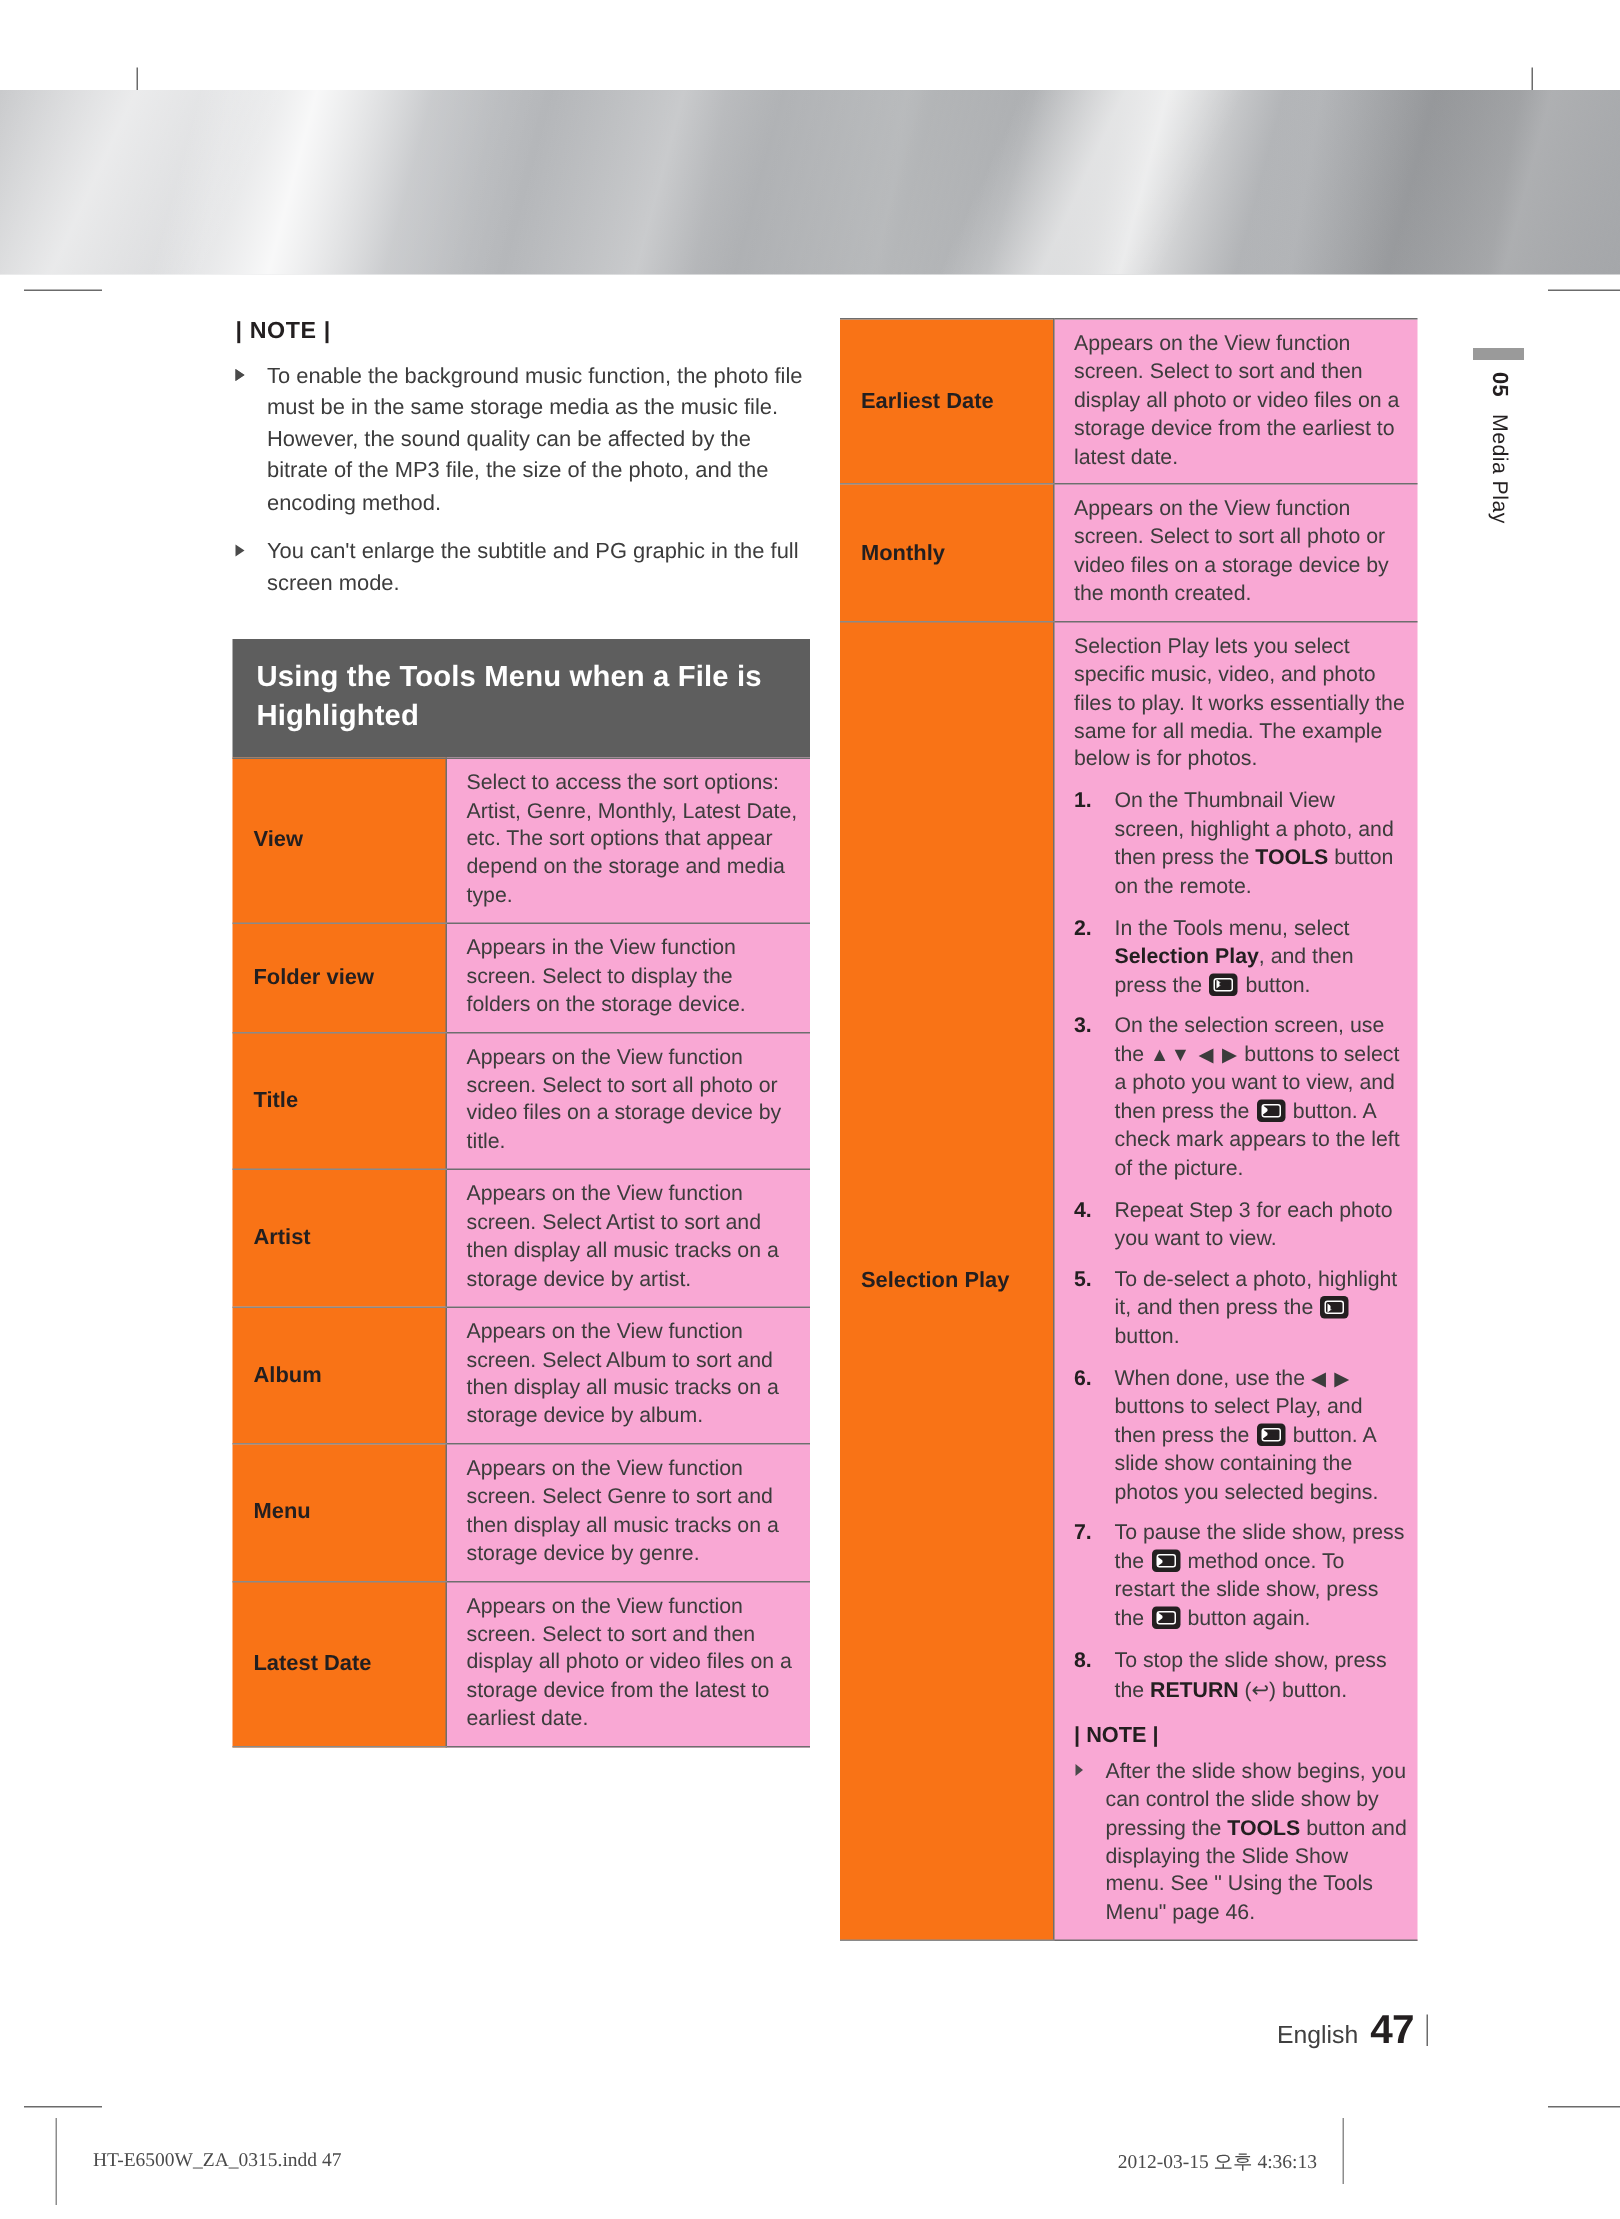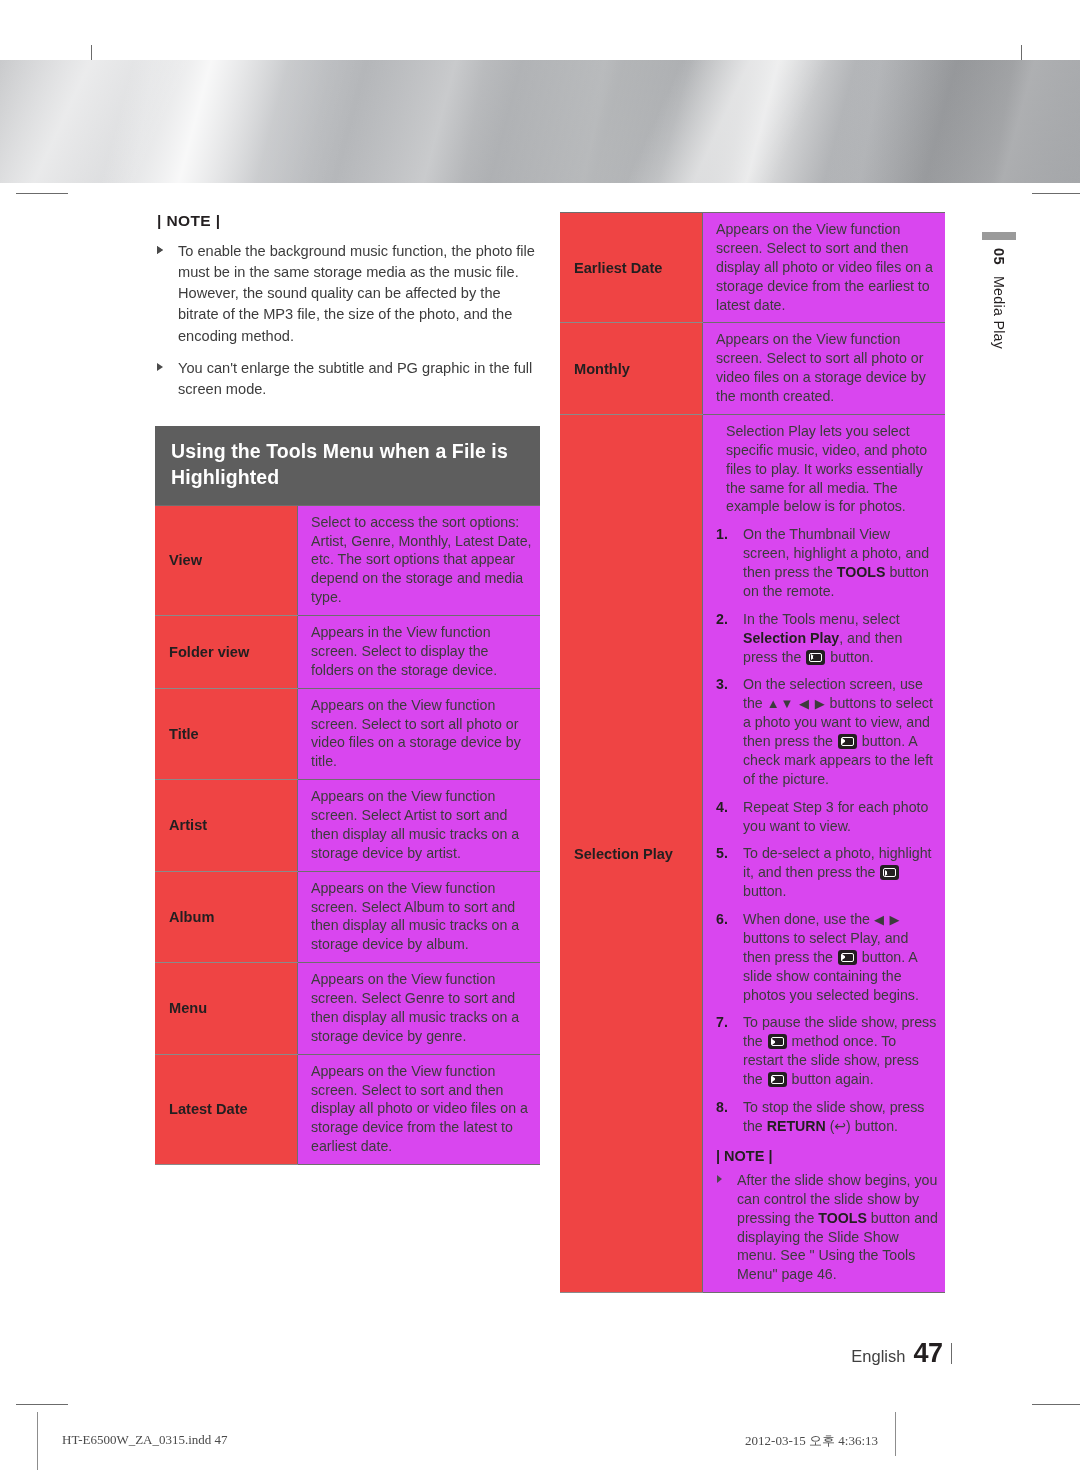--- a/index.html
+++ b/index.html
@@ -82,35 +82,35 @@
   .sec-intro{
     margin:15px 0 16px 2px;font-size:15.4px;line-height:1.42;color:#3c3c3c;
   }
   .sec-intro b{color:#231f20;font-weight:bold;}
 
   
   .tbl{width:385px;border-collapse:collapse;table-layout:fixed;}
   .tbl tr{vertical-align:middle;}
   .tbl td{padding:0;}
   .tbl .lbl{
-    width:128px;background:#ef4444;
+    width:128px;background:#f97316;
     font-size:14.6px;font-weight:bold;color:#231f20;
     padding:8px 0 8px 14px;border-right:1.6px solid #6e6e6e;
     vertical-align:middle;
   }
   .tbl .desc{
-    background:#d946ef;font-size:14.2px;line-height:1.33;color:#3c3c3c;
+    background:#f9a8d4;font-size:14.2px;line-height:1.33;color:#3c3c3c;
     padding:7px 6px 8px 13px;vertical-align:middle;
   }
   .tbl tr.sep > td{border-bottom:1.6px solid #6e6e6e;}
   .tbl tr.sep > td.lbl{border-bottom:1.6px solid #8a8a8a;}
   .tbl .topline td{border-top:1.6px solid #6e6e6e;}
 
   
-  .sp-intro{font-size:14.2px;line-height:1.33;color:#3c3c3c;margin:0 0 9px 10px;}
+  .sp-intro{font-size:14.2px;line-height:1.33;color:#3c3c3c;margin:0 0 9px 0;}
   ol.steps{margin:0;padding:0;list-style:none;}
   ol.steps > li{
     position:relative;padding-left:27px;margin-bottom:9px;
     font-size:14.2px;line-height:1.33;color:#3c3c3c;
   }
   ol.steps > li .num{
     position:absolute;left:0;top:0;font-weight:bold;color:#231f20;font-size:14.2px;
   }
   b.bold{font-weight:bold;color:#231f20;}
 

